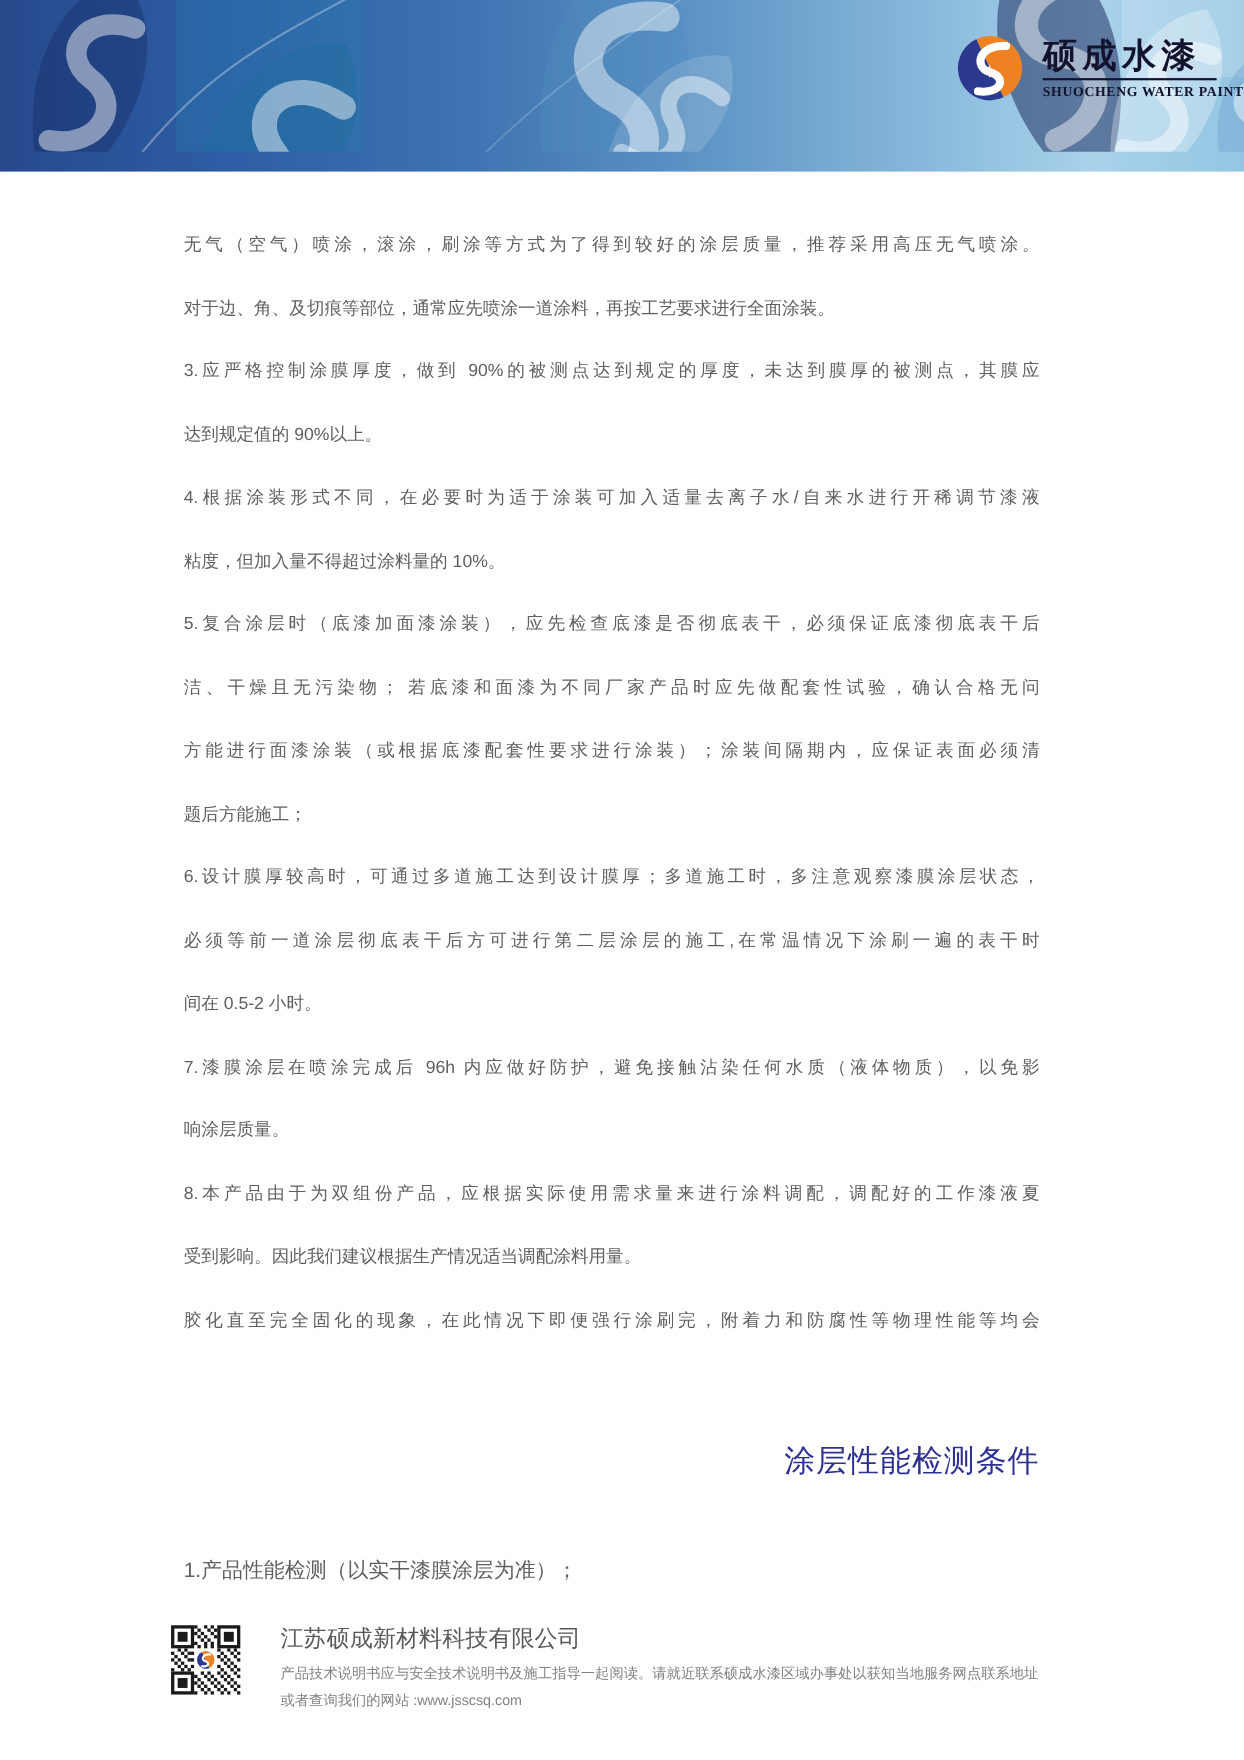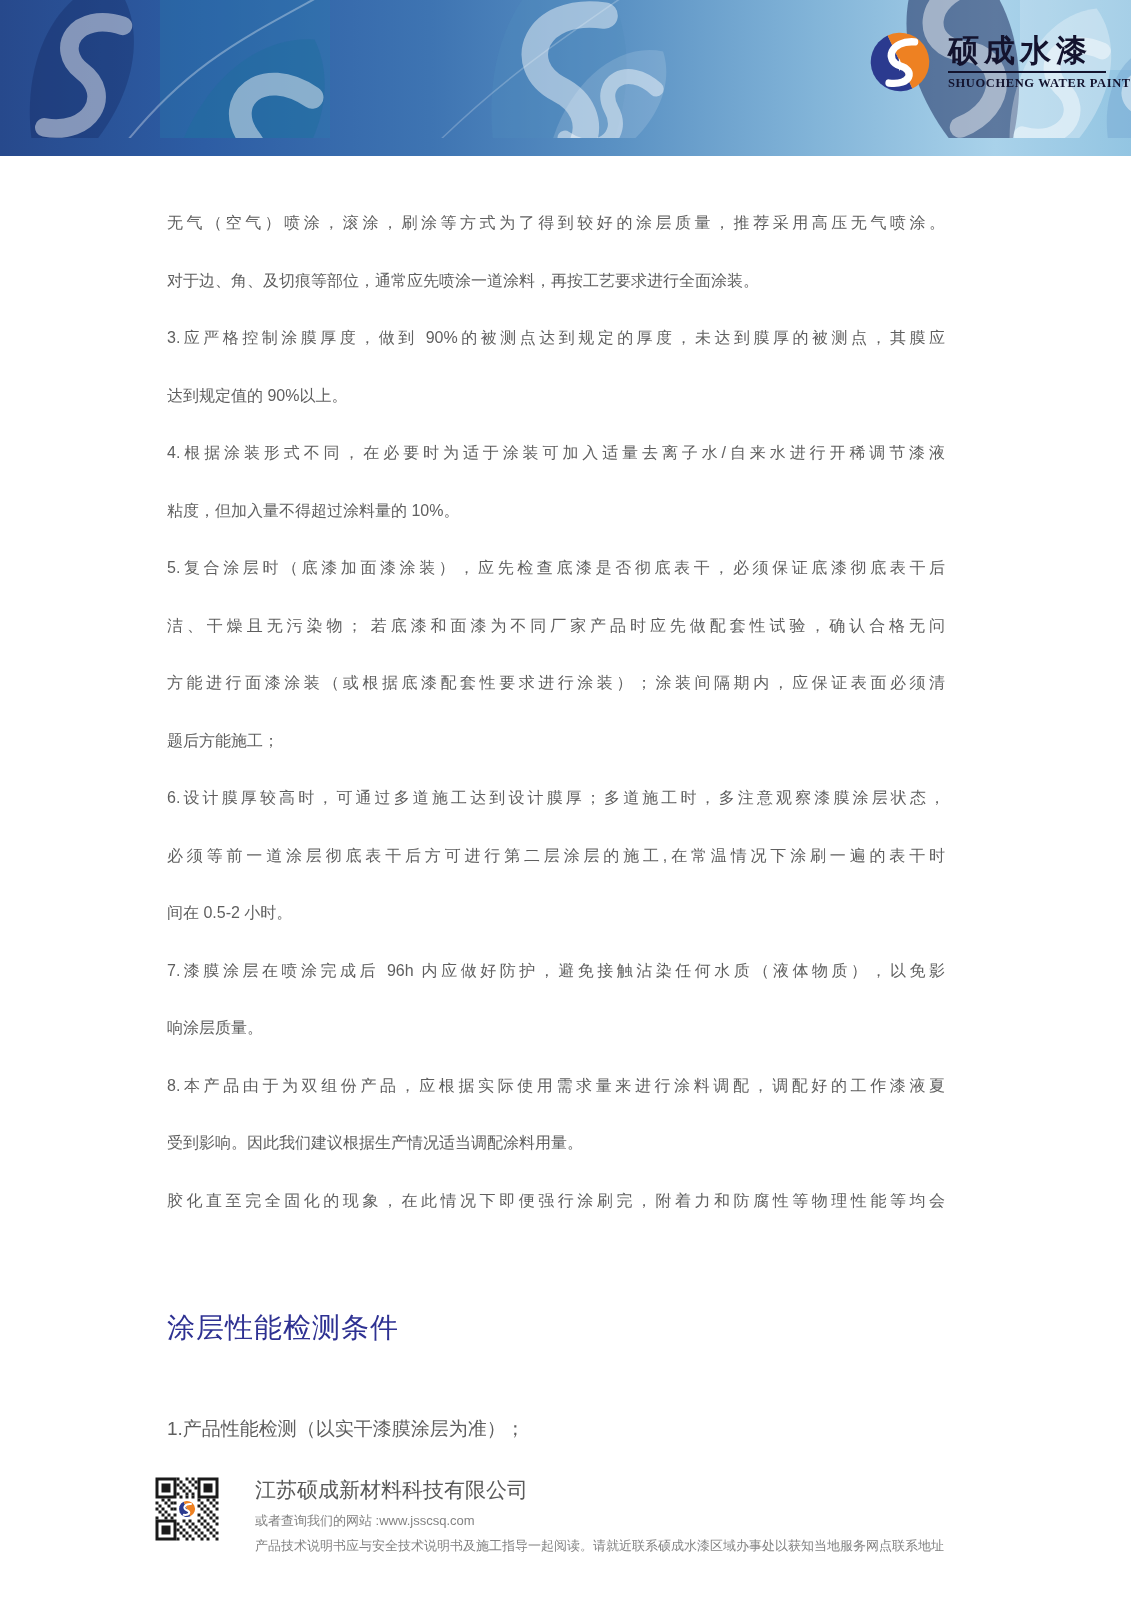--- a/index.html
+++ b/index.html
@@ -107,21 +107,21 @@
     <div class="line fill">6.设计膜厚较高时，可通过多道施工达到设计膜厚；多道施工时，多注意观察漆膜涂层状态，</div>
     <div class="line fill">必须等前一道涂层彻底表干后方可进行第二层涂层的施工,在常温情况下涂刷一遍的表干时</div>
     <div class="line">间在 0.5-2 小时。</div>
     <div class="line fill">7.漆膜涂层在喷涂完成后 96h 内应做好防护，避免接触沾染任何水质（液体物质），以免影</div>
     <div class="line">响涂层质量。</div>
     <div class="line fill">8.本产品由于为双组份产品，应根据实际使用需求量来进行涂料调配，调配好的工作漆液夏</div>
     <div class="line">受到影响。因此我们建议根据生产情况适当调配涂料用量。</div>
     <div class="line fill">胶化直至完全固化的现象，在此情况下即便强行涂刷完，附着力和防腐性等物理性能等均会</div>
   </div>
 
-<h2 class="section-heading doc" style="top:1307px;position:absolute;margin:0;">涂层性能检测条件</h2>
+<h2 class="section-heading doc" style="top:1307px;position:absolute;margin:0;text-align:right;">涂层性能检测条件</h2>
 
 <div class="section-item" style="position:absolute;left:167px;top:1378px;">1.产品性能检测（以实干漆膜涂层为准）；</div>
 
 <div class="footer">
   <svg class="qr" width="64" height="64" viewBox="0 0 64 64">
     <rect x="0" y="0" width="64" height="64" fill="#ffffff"></rect>
     <g class="modules" fill="#1a1a1a">
         <rect x="21.5" y="0.5" width="3" height="3"></rect>
         <rect x="30.5" y="0.5" width="3" height="3"></rect>
         <rect x="36.5" y="0.5" width="3" height="3"></rect>
@@ -236,17 +236,17 @@
       <g transform="rotate(-25 32 32)">
         <path d="M32,24 A8,8 0 0 0 32,40 Z" fill="#2b3a8f"></path>
         <path d="M32,24 A8,8 0 0 1 32,40 Z" fill="#ee8122"></path>
       </g>
       <path d="M36,27 C29,26.5 27.5,32 31.8,33.2 C36,34.5 34.8,38.5 28.8,37.8" fill="none" stroke="#ffffff" stroke-width="2" stroke-linecap="round"></path>
     </g>
   </svg>
   <div class="footer-text">
     <div class="company">江苏硕成新材料科技有限公司</div>
     <div class="note">
+      <div>产品技术说明书应与安全技术说明书及施工指导一起阅读。请就近联系硕成水漆区域办事处以获知当地服务网点联系地址</div>
       <div>或者查询我们的网站 :www.jsscsq.com</div>
-      <div>产品技术说明书应与安全技术说明书及施工指导一起阅读。请就近联系硕成水漆区域办事处以获知当地服务网点联系地址</div>
     </div>
   </div>
 </div>
 
 </body></html>

